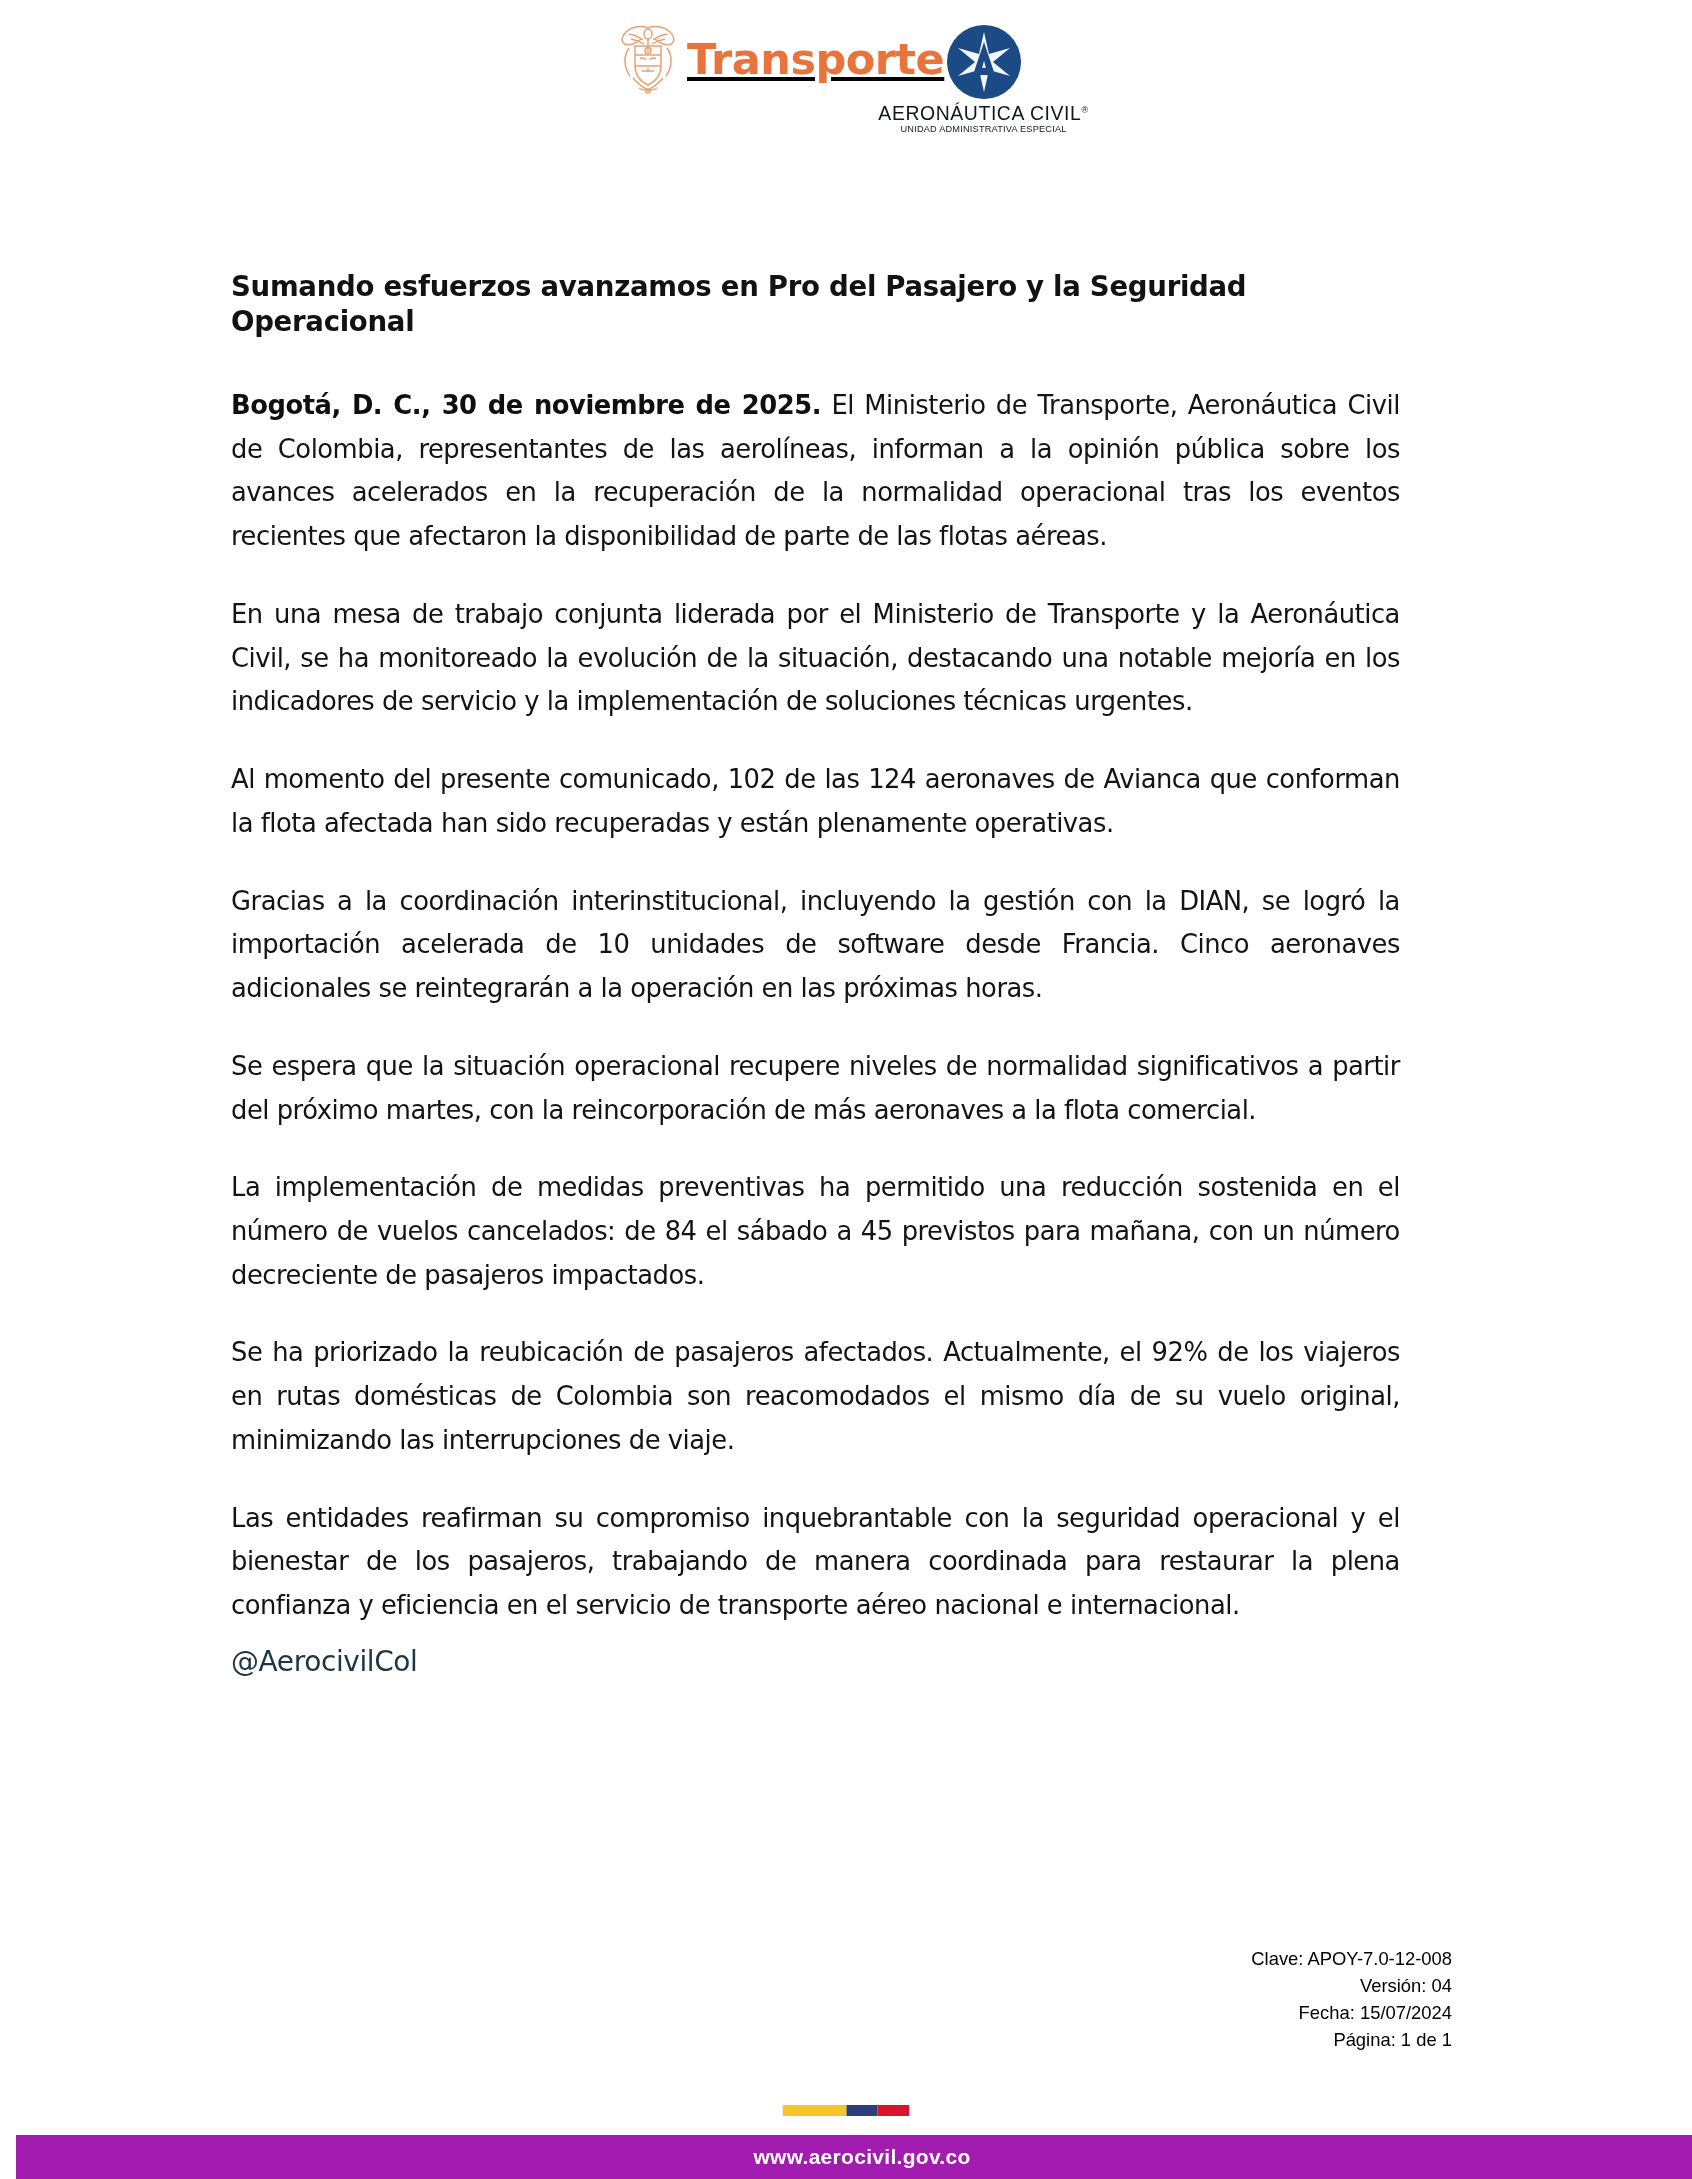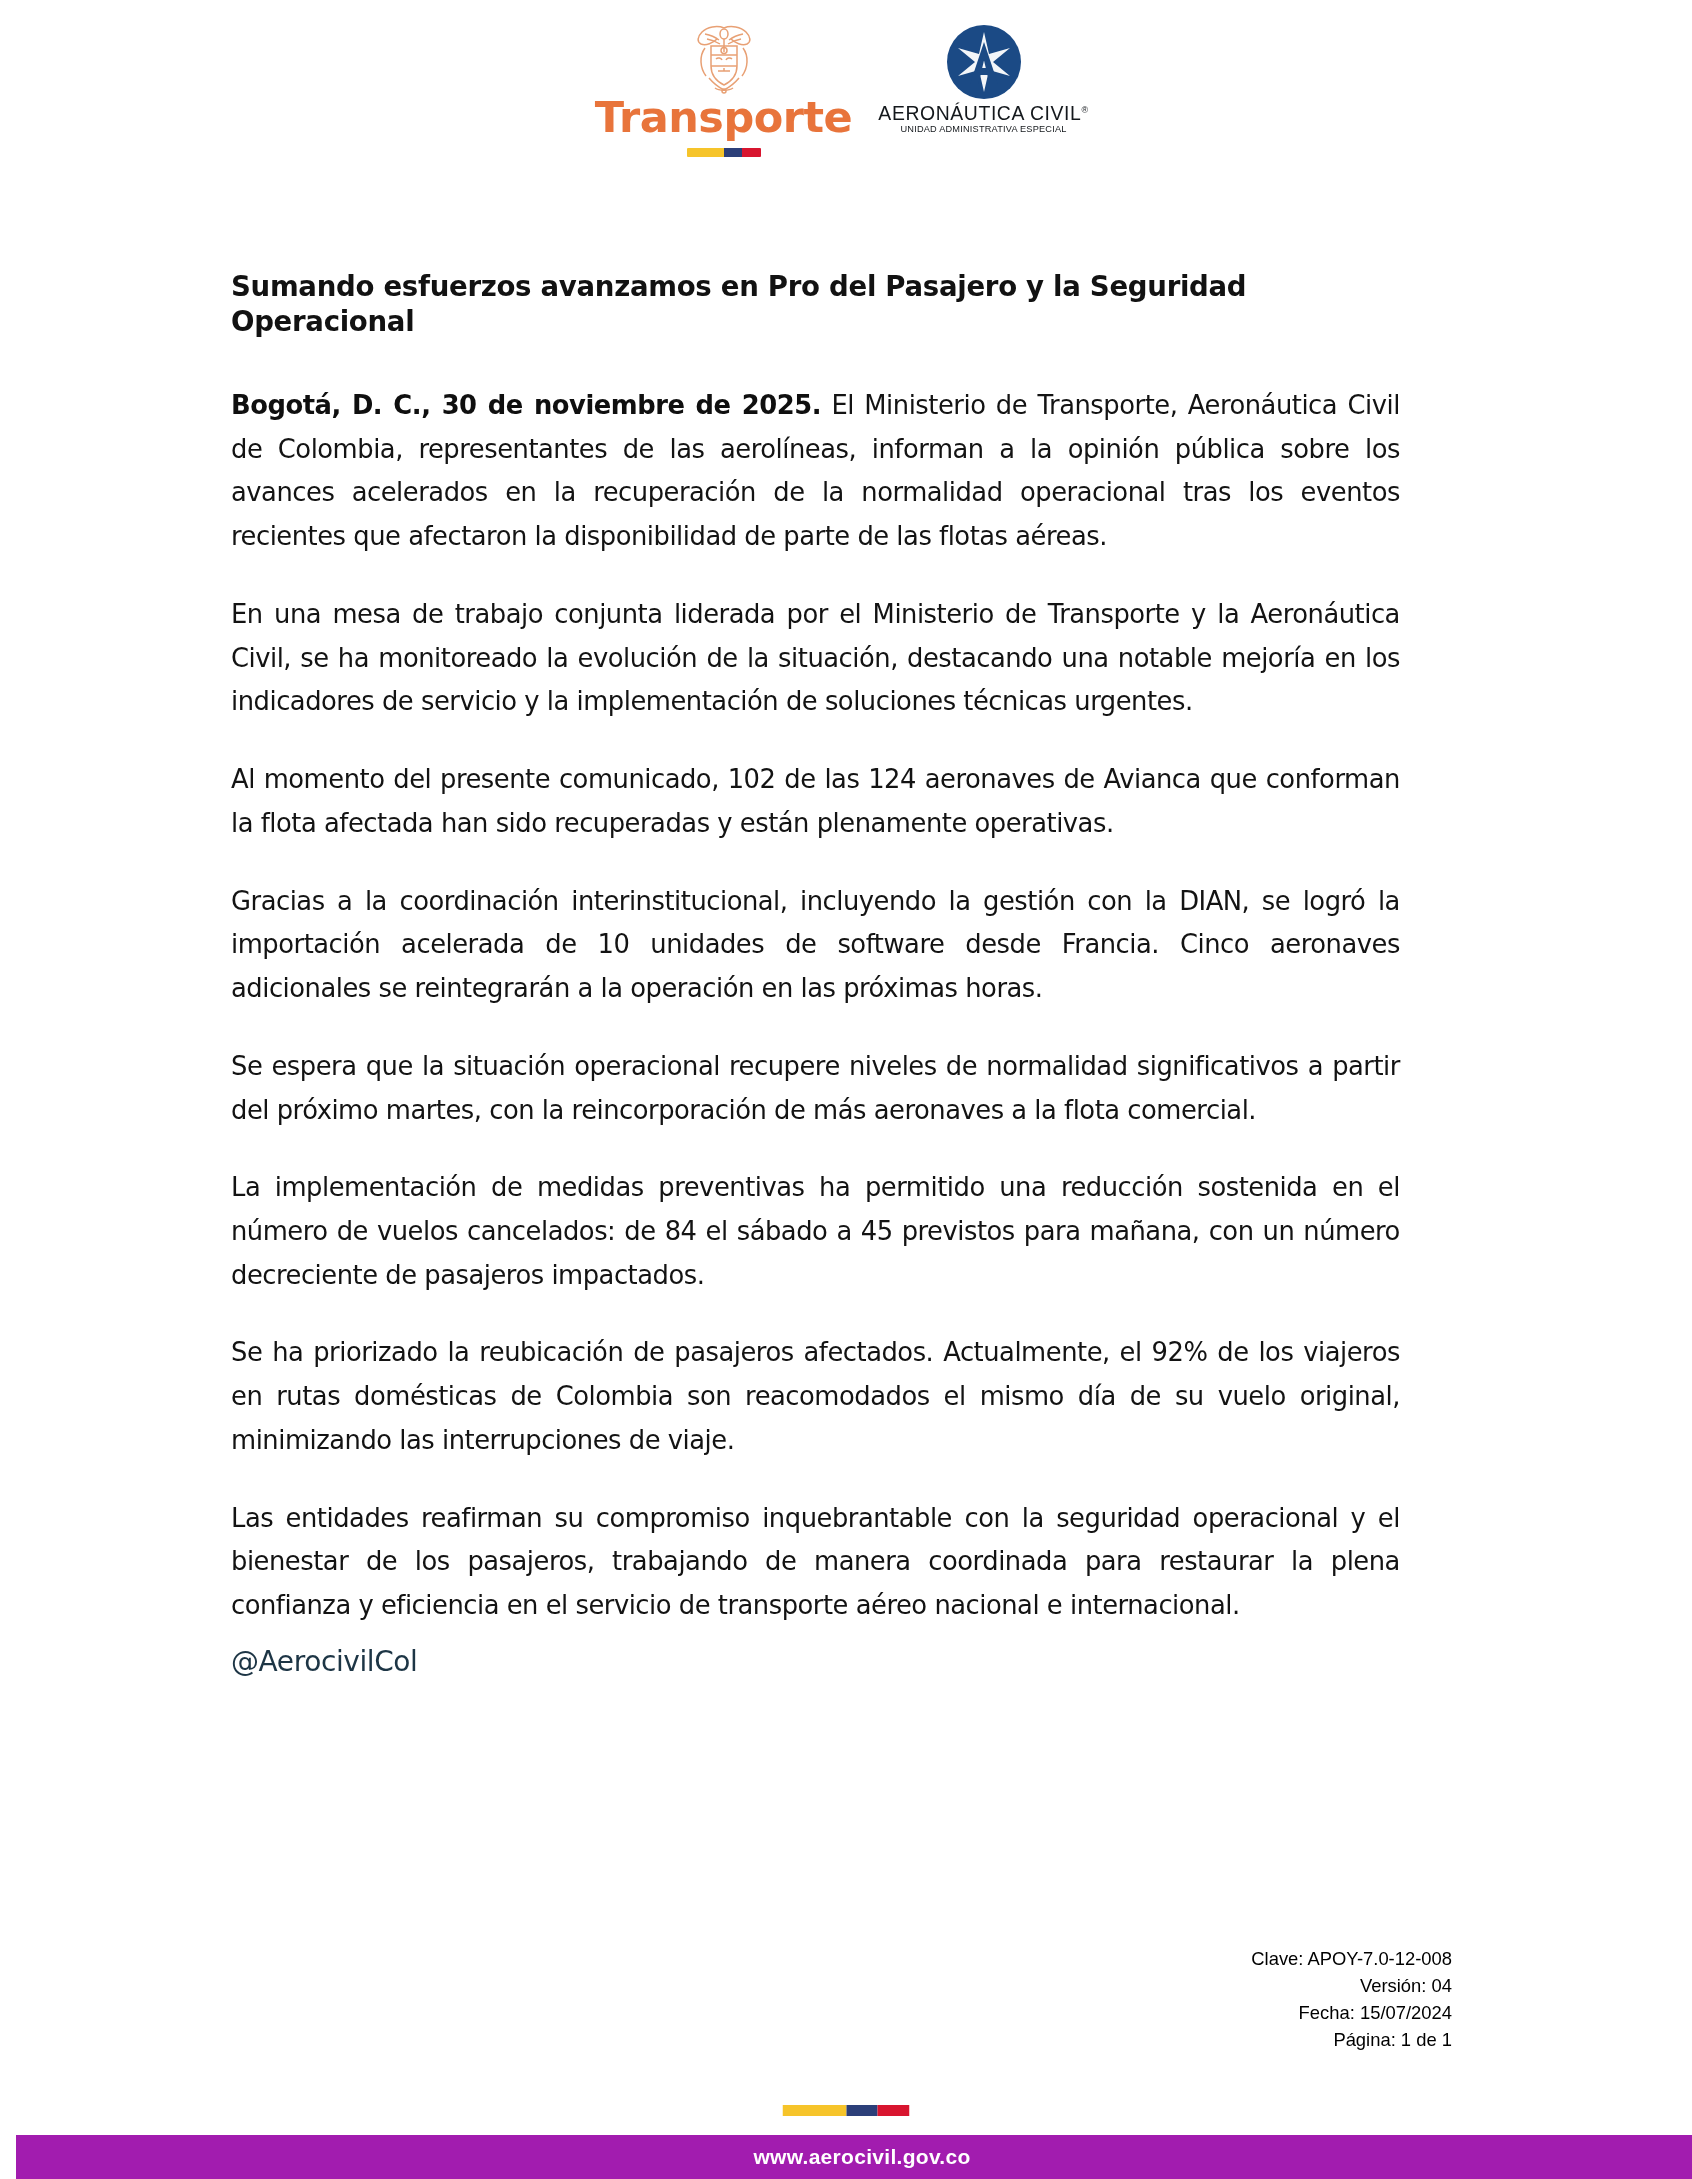--- a/index.html
+++ b/index.html
@@ -23,23 +23,24 @@
     left: 0;
     width: 1692px;
     height: 149px;
     display: flex;
     justify-content: center;
     align-items: flex-start;
     gap: 46px;
   }
   .logo-transporte {
     display: flex;
-    flex-direction: column;
+    flex-direction: row;
     align-items: center;
     width: 229px;
+    text-decoration: underline;
   }
   .shield-wrap {
     height: 72px;
     display: flex;
     align-items: center;
     justify-content: center;
   }
   .transporte-word {
     font-family: "DejaVu Sans", sans-serif;
     font-size: 43px;

